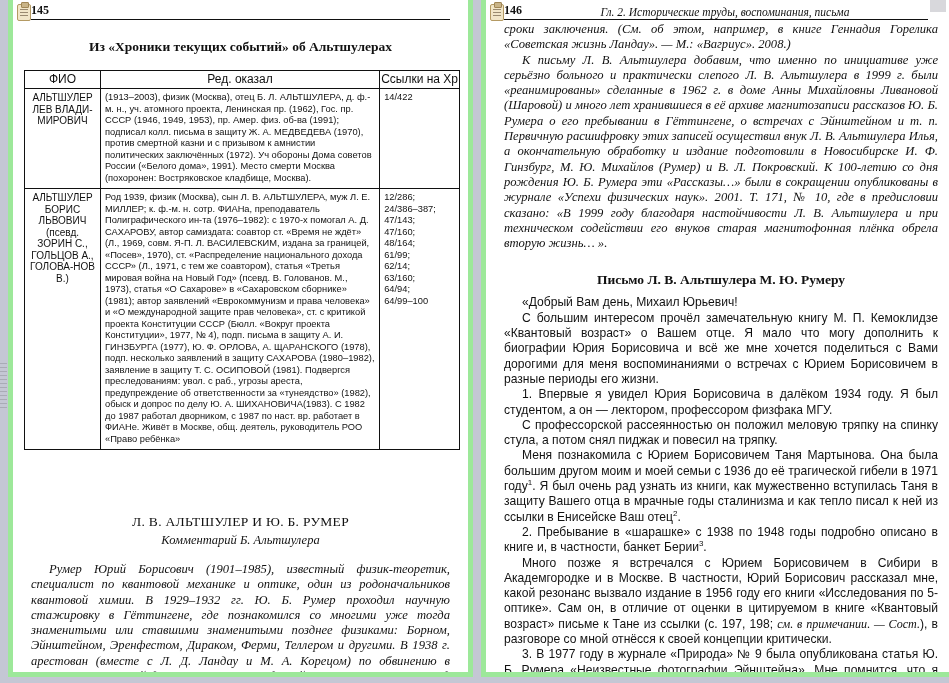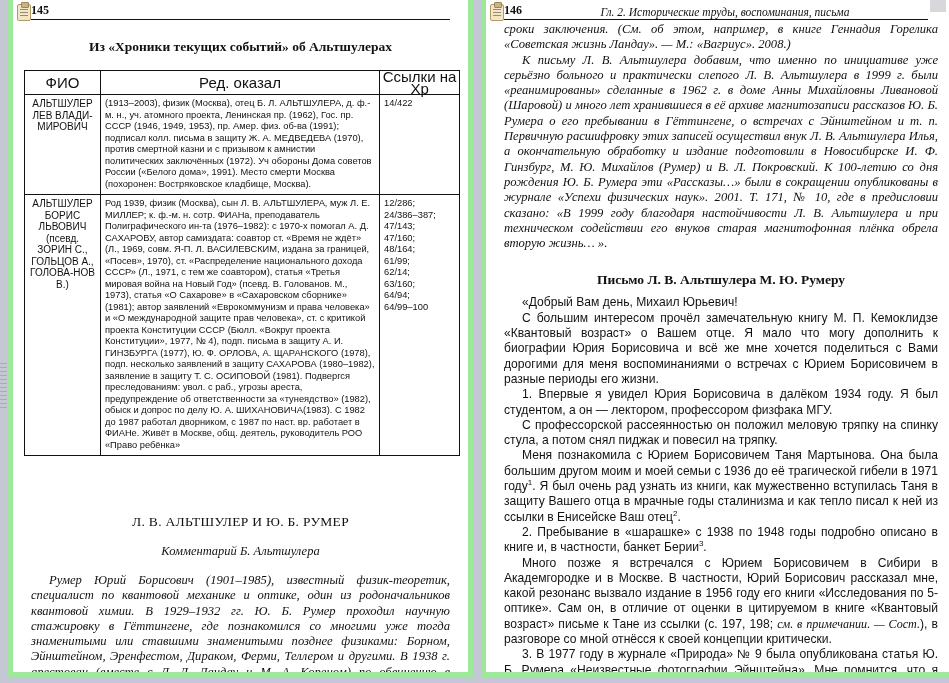--- a/index.html
+++ b/index.html
@@ -64,35 +64,35 @@
   }
 
   
   .chron-table {
     position: absolute; left: 11px; top: 70px; width: 436px;
     border-collapse: collapse;
     font-family: "Liberation Sans", "DejaVu Sans", sans-serif;
     font-size: 9.3px; line-height: 11.5px;
   }
   .chron-table th, .chron-table td { border: 1.3px solid #111; vertical-align: top; }
-  .chron-table th { font-weight: normal; text-align: center; height: 18px; vertical-align: middle; font-size: 15px; }
+  .chron-table th { font-weight: normal; text-align: center; height: 18px; vertical-align: middle; font-size: 12px; }
   .chron-table td { padding: 3px 4px 4px 4px; }
   .col-fio { width: 76px; text-align: center; font-size: 10px; }
   .col-ref { width: 280px; }
   .col-links { width: 80px; }
   .col-fio .pseud { display: block; }
 
   .left-body { position: absolute; left: 18px; right: 18px; }
   .body-text {
     font-size: 12.6px; line-height: 15.3px; text-align: justify;
   }
   .italic { font-style: italic; }
   .indent { text-indent: 18px; }
   .article-title { text-align: center; font-weight: normal; font-size: 13.5px; letter-spacing: 0.3px; margin-top: 16px; }
-  .article-sub { text-align: center; font-style: italic; font-size: 12.5px; margin-top: 14px; }
+  .article-sub { text-align: center; font-style: italic; font-size: 12.5px; margin-top: 3px; }
 
   .right-body { position: absolute; left: 18px; right: 14px; top: 22px; }
   .right-body p { margin: 0; }
   .letter-title { text-align: center; font-weight: bold; font-size: 13.5px; margin: 21px 0 7px 0; }
   .sans-text {
     font-family: "Liberation Sans", "DejaVu Sans", sans-serif;
     font-size: 12.1px; line-height: 15.3px; text-align: justify;
   }
   sup { font-size: 8px; vertical-align: super; line-height: 0; }
 

